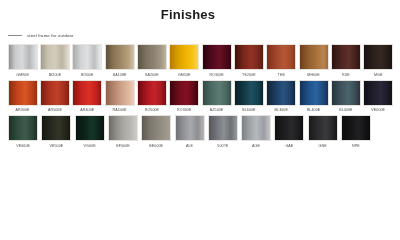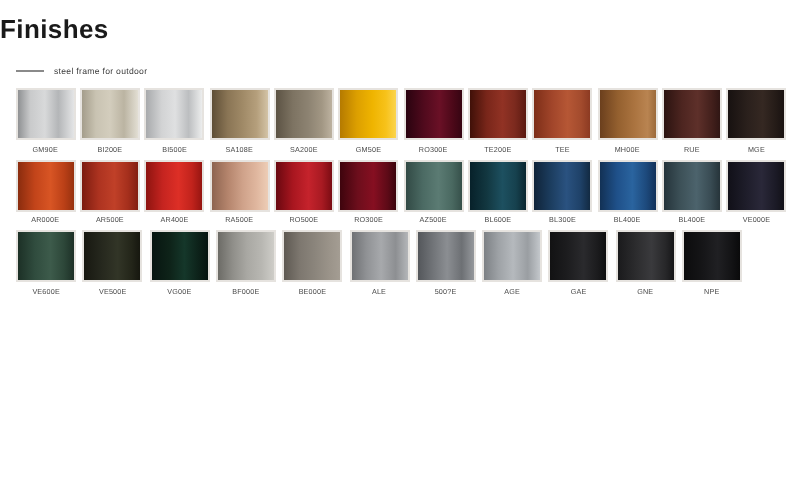--- a/index.html
+++ b/index.html
@@ -7,20 +7,21 @@
     width:400px;height:191px;
     background:#ffffff;
     font-family:"Liberation Sans", sans-serif;
     overflow:hidden;
     position:relative;
   }
   .page{width:400px;height:191px;position:relative;box-sizing:border-box;}
 
   .title{
     position:absolute;top:7px;left:0;width:376px;
+    text-align:center;
     font-size:13px;font-weight:bold;color:#1a1a1a;
     letter-spacing:.2px;
   }
 
   .legend{
     position:absolute;top:33px;left:8px;
     display:flex;align-items:center;gap:5px;
   }
   .legend-dash{
     display:inline-block;width:14px;height:1px;background:#8a8a8a;

